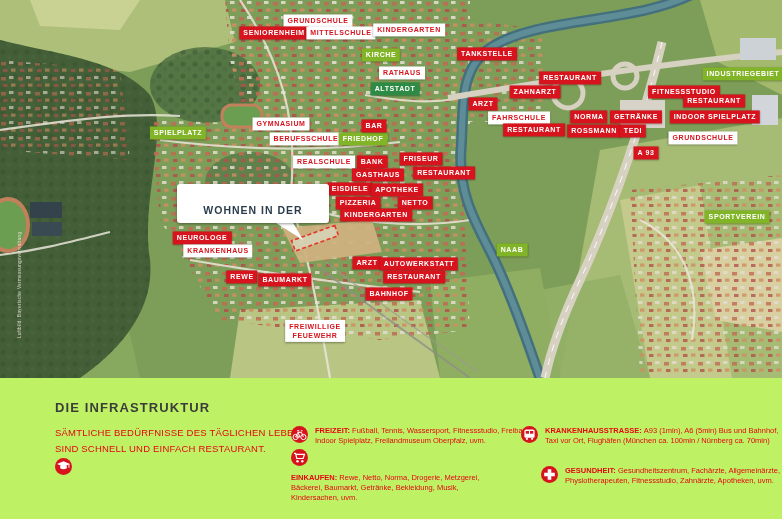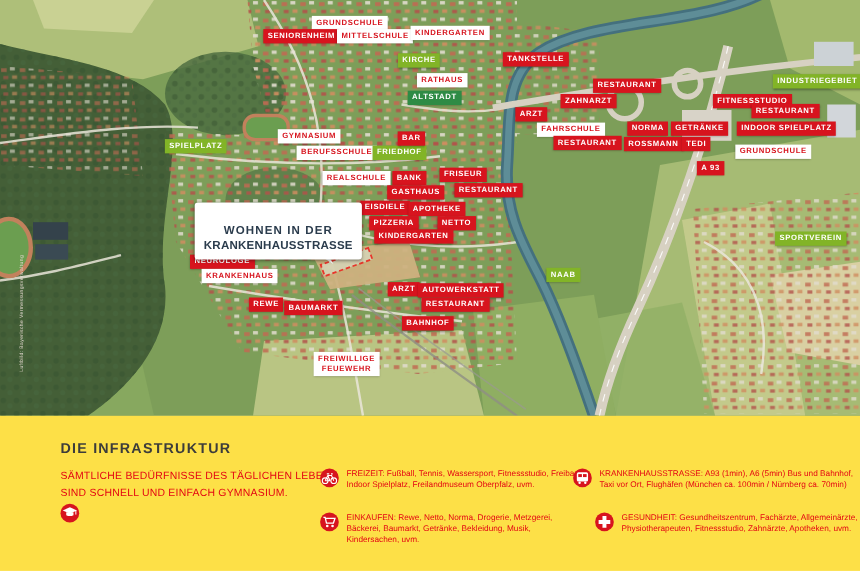--- a/index.html
+++ b/index.html
@@ -23,31 +23,31 @@
            border-radius:3px;box-shadow:0 1px 3px rgba(0,0,0,.4);
            padding:20px 2px 7px;text-align:center;color:#2b3c4d;font-weight:bold;}
   .callout .l1{font-size:10.5px;letter-spacing:1px;}
   .callout .l2{font-size:10.5px;letter-spacing:.2px;margin-top:1px;}
 
   .credit{position:absolute;left:17px;top:338px;transform:rotate(-90deg);
           transform-origin:0 0;font-size:4.5px;color:#e6d9d2;letter-spacing:.4px;
           white-space:nowrap;opacity:.95;}
 
   
-  .infra{position:relative;width:782px;height:141px;background:#fde047;}
+  .infra{position:relative;width:782px;height:141px;background:#bef264;}
   .infra-title{position:absolute;left:55px;top:22px;font-size:13px;font-weight:bold;
                color:#3c3c3b;letter-spacing:1.1px;}
   .infra-sub{position:absolute;left:55px;top:47px;font-size:9.5px;color:#e30613;
              letter-spacing:.2px;line-height:16px;}
   .infra-item{position:absolute;display:flex;gap:7px;align-items:flex-start;}
   .infra-item .circle{width:17px;height:17px;border-radius:50%;background:#d7141e;
                       flex:0 0 17px;display:flex;align-items:center;justify-content:center;}
   .infra-item .circle svg{display:block;}
   .infra-item .txt{font-size:7.5px;line-height:10px;color:#e30613;}
-  .infra-item .txt b{font-weight:normal;}
+  .infra-item .txt b{font-weight:bold;}
   .infra-item.col1 .txt{width:200px;}
   .infra-item.col2 .txt{width:214px;}
   .infra-item.col3 .txt{width:238px;}
 </style>
 </head>
 <body>
 
 <div class="map">
   <svg class="bg" width="782" height="378" viewBox="0 0 782 378">
     <defs>
@@ -174,31 +174,30 @@
       <div class="map-label red" style="left: 285px; top: 280px;">BAUMARKT</div>
       <div class="map-label red" style="left: 367px; top: 263px;">ARZT</div>
       <div class="map-label red" style="left: 419px; top: 264px;">AUTOWERKSTATT</div>
       <div class="map-label red" style="left: 414px; top: 277px;">RESTAURANT</div>
       <div class="map-label red" style="left: 389px; top: 294px;">BAHNHOF</div>
       <div class="map-label white" style="left: 315px; top: 331px;">FREIWILLIGE<br>FEUEWEHR</div>
     </div>
 
   <div class="callout">
     <div class="l1">WOHNEN IN DER</div>
-    <div class="l2">KRANKENHAUSSTRASSE</div>
   </div>
 
   <div class="credit">Luftbild: Bayerische Vermessungsverwaltung</div>
 </div>
 
 <div class="infra">
   <div class="infra-title">DIE INFRASTRUKTUR</div>
   <div class="infra-sub">
     <div>SÄMTLICHE BEDÜRFNISSE DES TÄGLICHEN LEBENS</div>
-    <div>SIND SCHNELL UND EINFACH GYMNASIUM.</div>
+    <div>SIND SCHNELL UND EINFACH RESTAURANT.</div>
   </div>
   <div id="infra-items">
       <div class="infra-item col1" style="left: 55px; top: 80px;">
         <span class="circle">
           <svg width="17" height="17" viewBox="0 0 17 17">
             <polygon points="8.5,3.2 15,6 8.5,8.8 2,6" fill="#fff"></polygon>
             <path d="M5.2 7.6 v2.7 q3.3 1.7 6.6 0 V7.6 Z" fill="#fff"></path>
             <rect x="13.5" y="6" width="0.9" height="3.8" fill="#fff"></rect>
           </svg>
         </span>
@@ -209,21 +208,21 @@
             <g stroke="#fff" fill="none" stroke-width="1">
               <circle cx="4.6" cy="11" r="2.6"></circle>
               <circle cx="12.4" cy="11" r="2.6"></circle>
               <path d="M4.6 11 L7 6.3 H10.4 L12.4 11 M7 6.3 L8.9 11 H4.6"></path>
               <path d="M6.1 4.8 h2.2 M9.9 4.8 h1.6"></path>
             </g>
           </svg>
         </span>
         <div class="txt"><b>FREIZEIT: </b>Fußball, Tennis, Wassersport, Fitnessstudio, Freibad, Indoor Spielplatz, Freilandmuseum Oberpfalz, uvm.</div>
       </div>
-      <div class="infra-item col2" style="left: 291px; top: 88px;">
+      <div class="infra-item col2" style="left: 291px; top: 71px; flex-direction: column;">
         <span class="circle">
           <svg width="17" height="17" viewBox="0 0 17 17">
             <path d="M3 4.3 h1.6 l1.2 5.2 h6.3 l1.4-4.2 H5.4" stroke="#fff" fill="none" stroke-width="1.2"></path>
             <circle cx="6.5" cy="12.2" r="1.2" fill="#fff"></circle>
             <circle cx="11.3" cy="12.2" r="1.2" fill="#fff"></circle>
           </svg>
         </span>
         <div class="txt"><b>EINKAUFEN: </b>Rewe, Netto, Norma, Drogerie, Metzgerei, Bäckerei, Baumarkt, Getränke, Bekleidung, Musik, Kindersachen, uvm.</div>
       </div>
       <div class="infra-item col3" style="left: 521px; top: 48px;">

